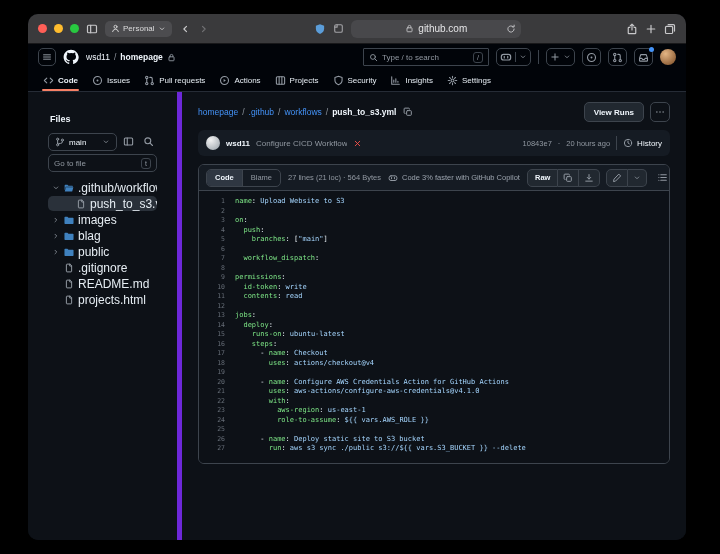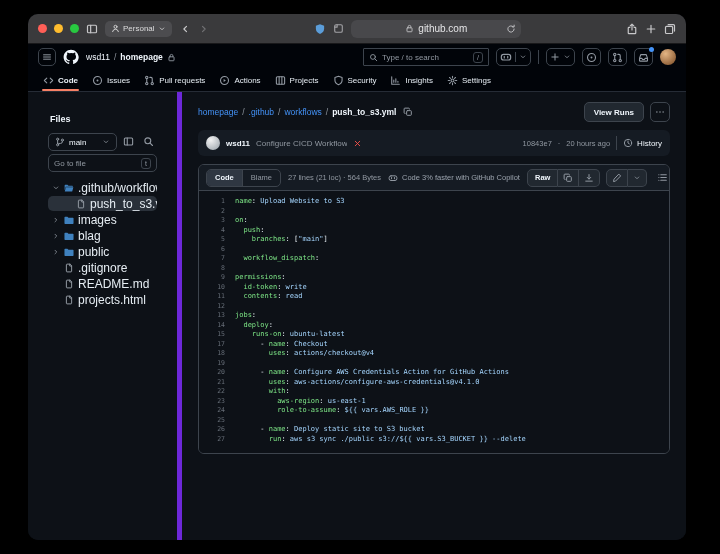--- a/index.html
+++ b/index.html
@@ -661,20 +661,24 @@
             </div>
             <div class="cl">
               <span class="ln">14</span>
               <span class="lt"><span class="tok-p">  </span><span class="tok-k">deploy</span><span class="tok-p">:</span></span>
             </div>
             <div class="cl">
               <span class="ln">15</span>
               <span class="lt"><span class="tok-p">    </span><span class="tok-k">runs-on</span><span class="tok-p">: </span><span class="tok-s">ubuntu-latest</span></span>
             </div>
             <div class="cl">
+              <span class="ln">16</span>
+              <span class="lt"><span class="tok-p">    </span><span class="tok-k">steps</span><span class="tok-p">:</span></span>
+            </div>
+            <div class="cl">
               <span class="ln">17</span>
               <span class="lt"><span class="tok-p">      - </span><span class="tok-k">name</span><span class="tok-p">: </span><span class="tok-s">Checkout</span></span>
             </div>
             <div class="cl">
               <span class="ln">18</span>
               <span class="lt"><span class="tok-p">        </span><span class="tok-k">uses</span><span class="tok-p">: </span><span class="tok-s">actions/checkout@v4</span></span>
             </div>
             <div class="cl">
               <span class="ln">19</span>
               <span class="lt"></span>

